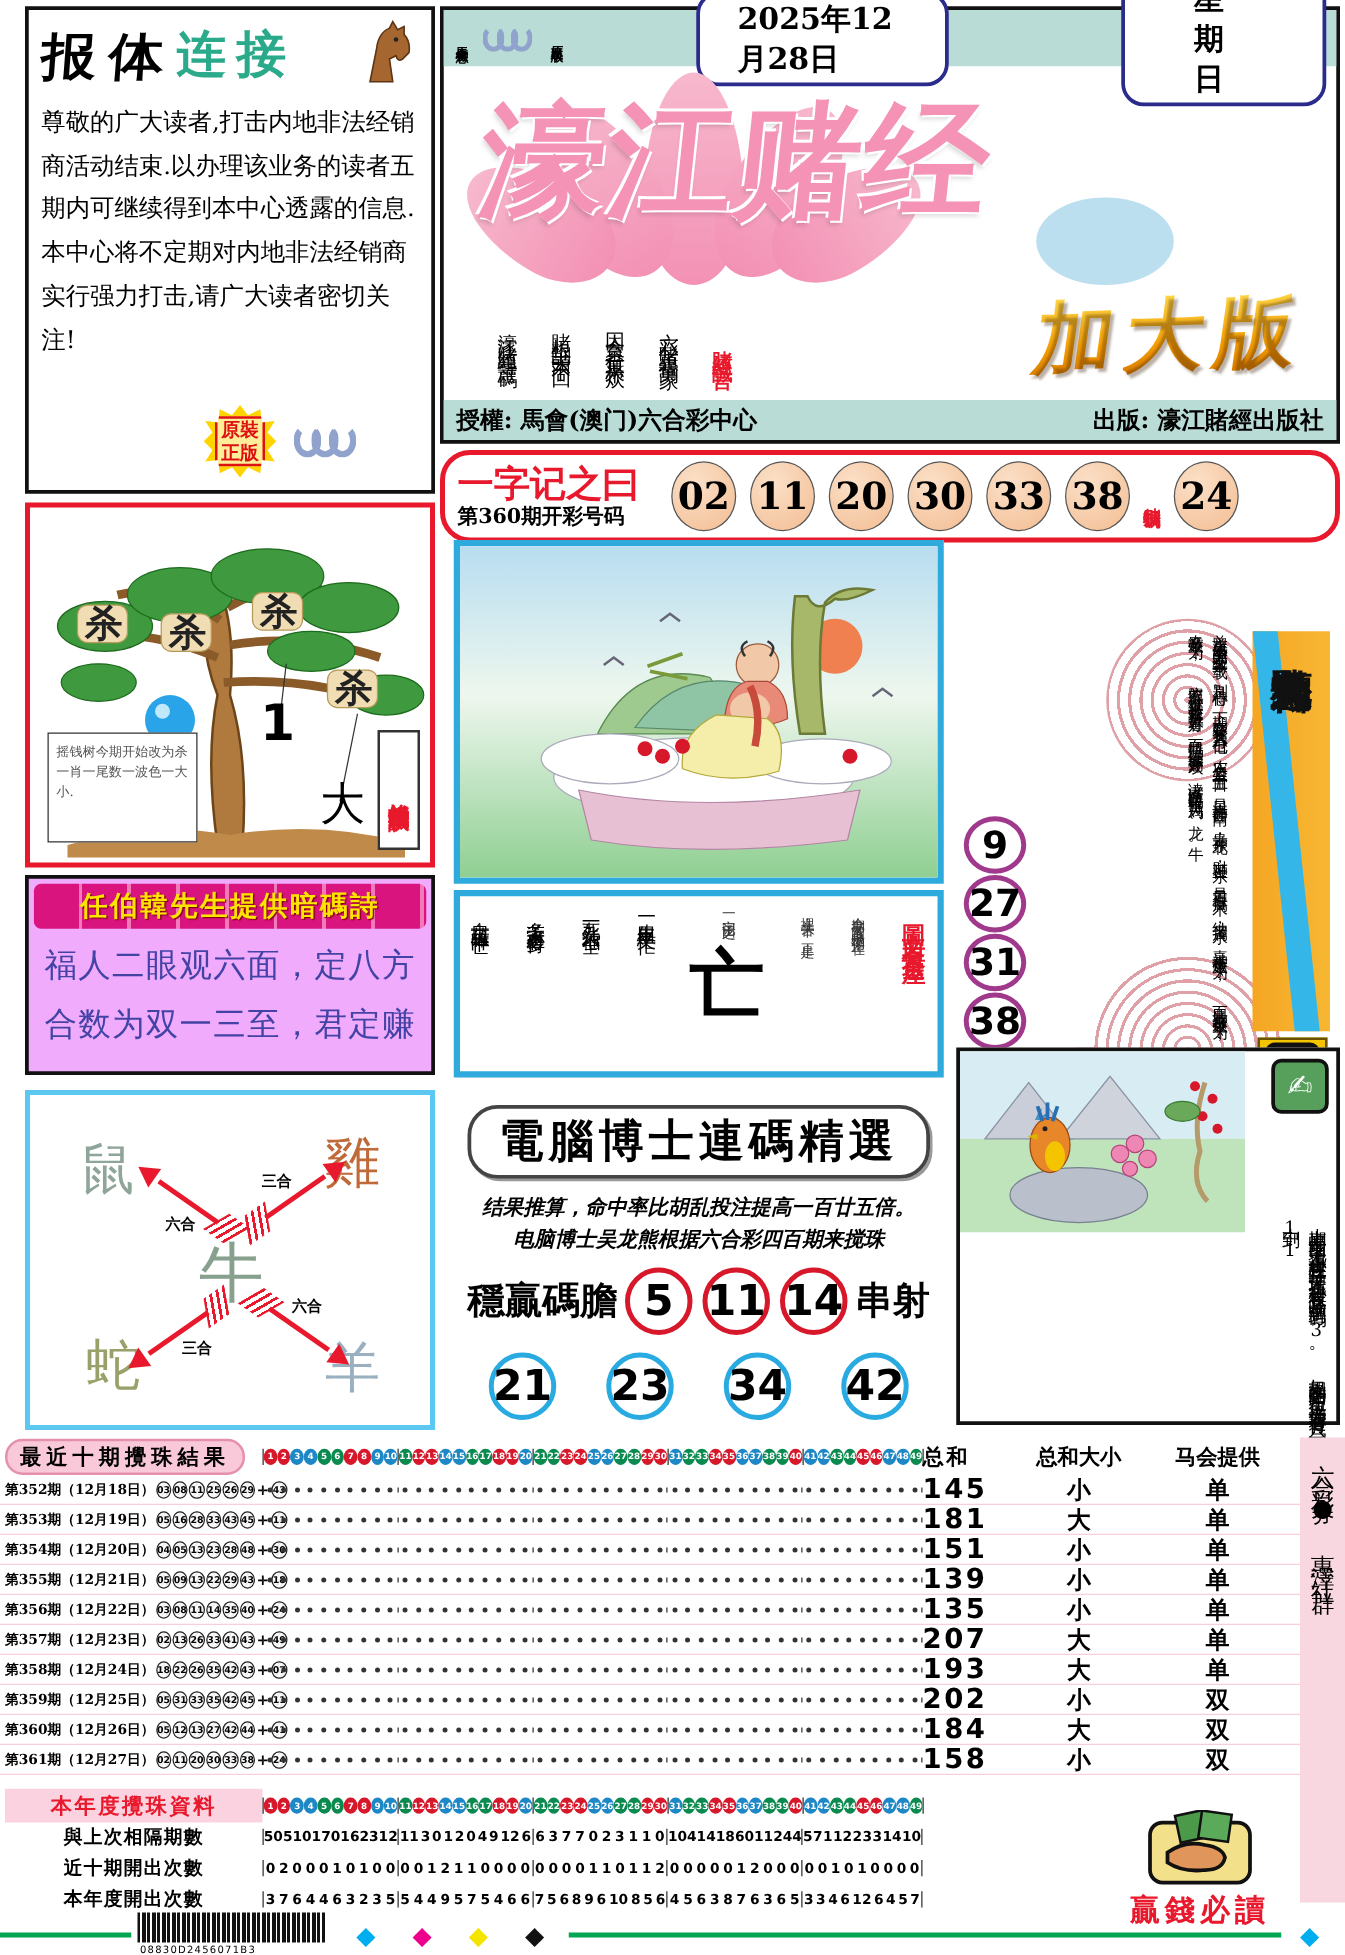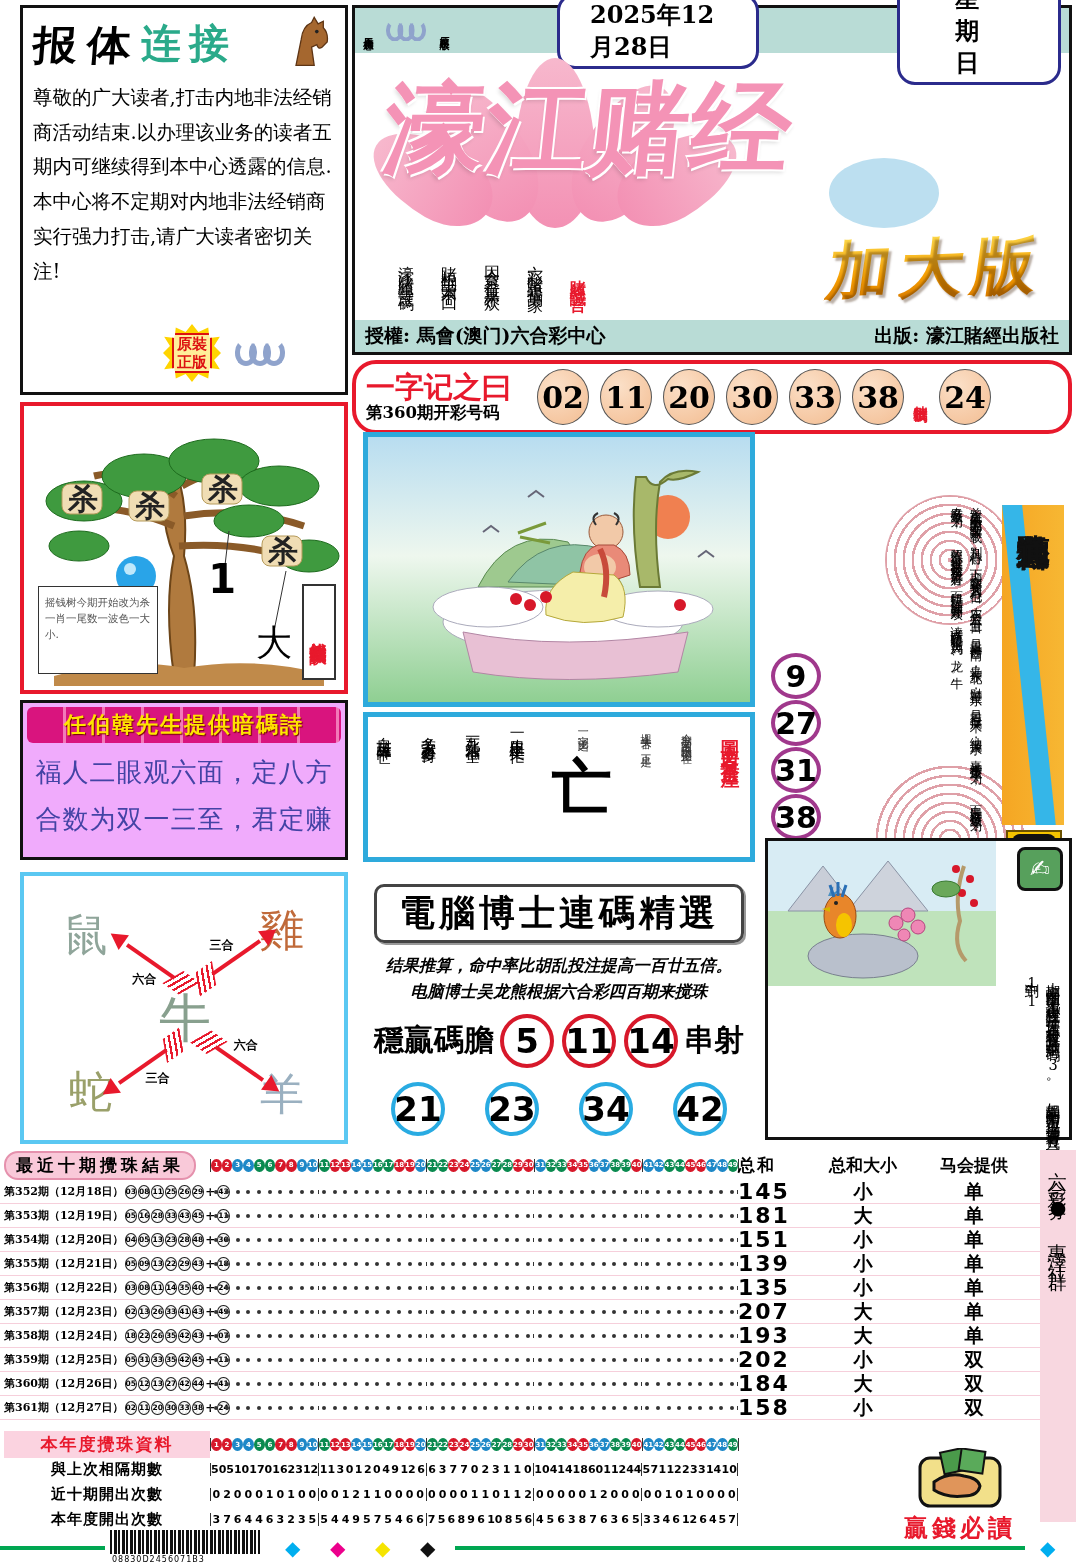--- a/index.html
+++ b/index.html
@@ -88,21 +88,21 @@
   .bg-nums { position:absolute; left:6px; top:218px; display:flex; flex-direction:column; gap:1px; }
   .bg-circle { width:50px; height:46px; border:4px solid #a0388c; border-radius:50%; background:#fff; display:flex; align-items:center; justify-content:center; font-size:30px; font-weight:bold; }
 
   
   .birdbox { left:765px; top:838px; width:307px; height:302px; border:3px solid #111; background:#fff; }
   .bird-ico { position:absolute; right:6px; top:6px; width:46px; height:44px; background:#57a05c; border:3px solid #111; border-radius:8px; color:#fff; font-size:24px; display:flex; align-items:center; justify-content:center; }
   .bird-cap { position:absolute; right:6px; top:130px; height:160px; writing-mode:vertical-rl; text-orientation:upright; font-size:14.5px; letter-spacing:2px; line-height:1.45; font-family:"DejaVu Serif",serif; }
 
   
   .docbox { left:363px; top:878px; width:392px; height:266px; background:#fff; }
-  .doc-head { margin:6px auto 0; width:370px; border:3px solid #444; border-radius:10px; box-shadow:2px 2px 0 #999; text-align:center; font-size:36px; font-weight:bold; font-family:"DejaVu Serif",serif; letter-spacing:4px; padding:2px 0; }
+  .doc-head { margin:6px auto 0; width:370px; border:3px solid #444; border-radius:24px; box-shadow:2px 2px 0 #999; text-align:center; font-size:36px; font-weight:bold; font-family:"DejaVu Serif",serif; letter-spacing:4px; padding:2px 0; }
   .doc-body { margin-top:10px; text-align:center; font-size:16.5px; font-weight:bold; font-style:italic; font-family:"DejaVu Serif",serif; line-height:1.6; }
   .doc-row1 { display:flex; align-items:center; justify-content:center; margin-top:8px; gap:6px; }
   .doc-label { font-size:30px; font-weight:bold; font-family:"DejaVu Serif",serif; }
   .dnum { width:54px; height:54px; border-radius:50%; background:#fff; display:flex; align-items:center; justify-content:center; font-size:34px; font-weight:bold; }
   .dnum.red { border:4px solid #d7182a; }
   .dnum.blue { border:4px solid #29abe2; }
   .doc-row2 { display:flex; justify-content:center; gap:40px; margin-top:14px; }
 
   
   .zodiacbox { left:20px; top:872px; width:328px; height:272px; border:4px solid #5bc8f2; background:#fff; }

